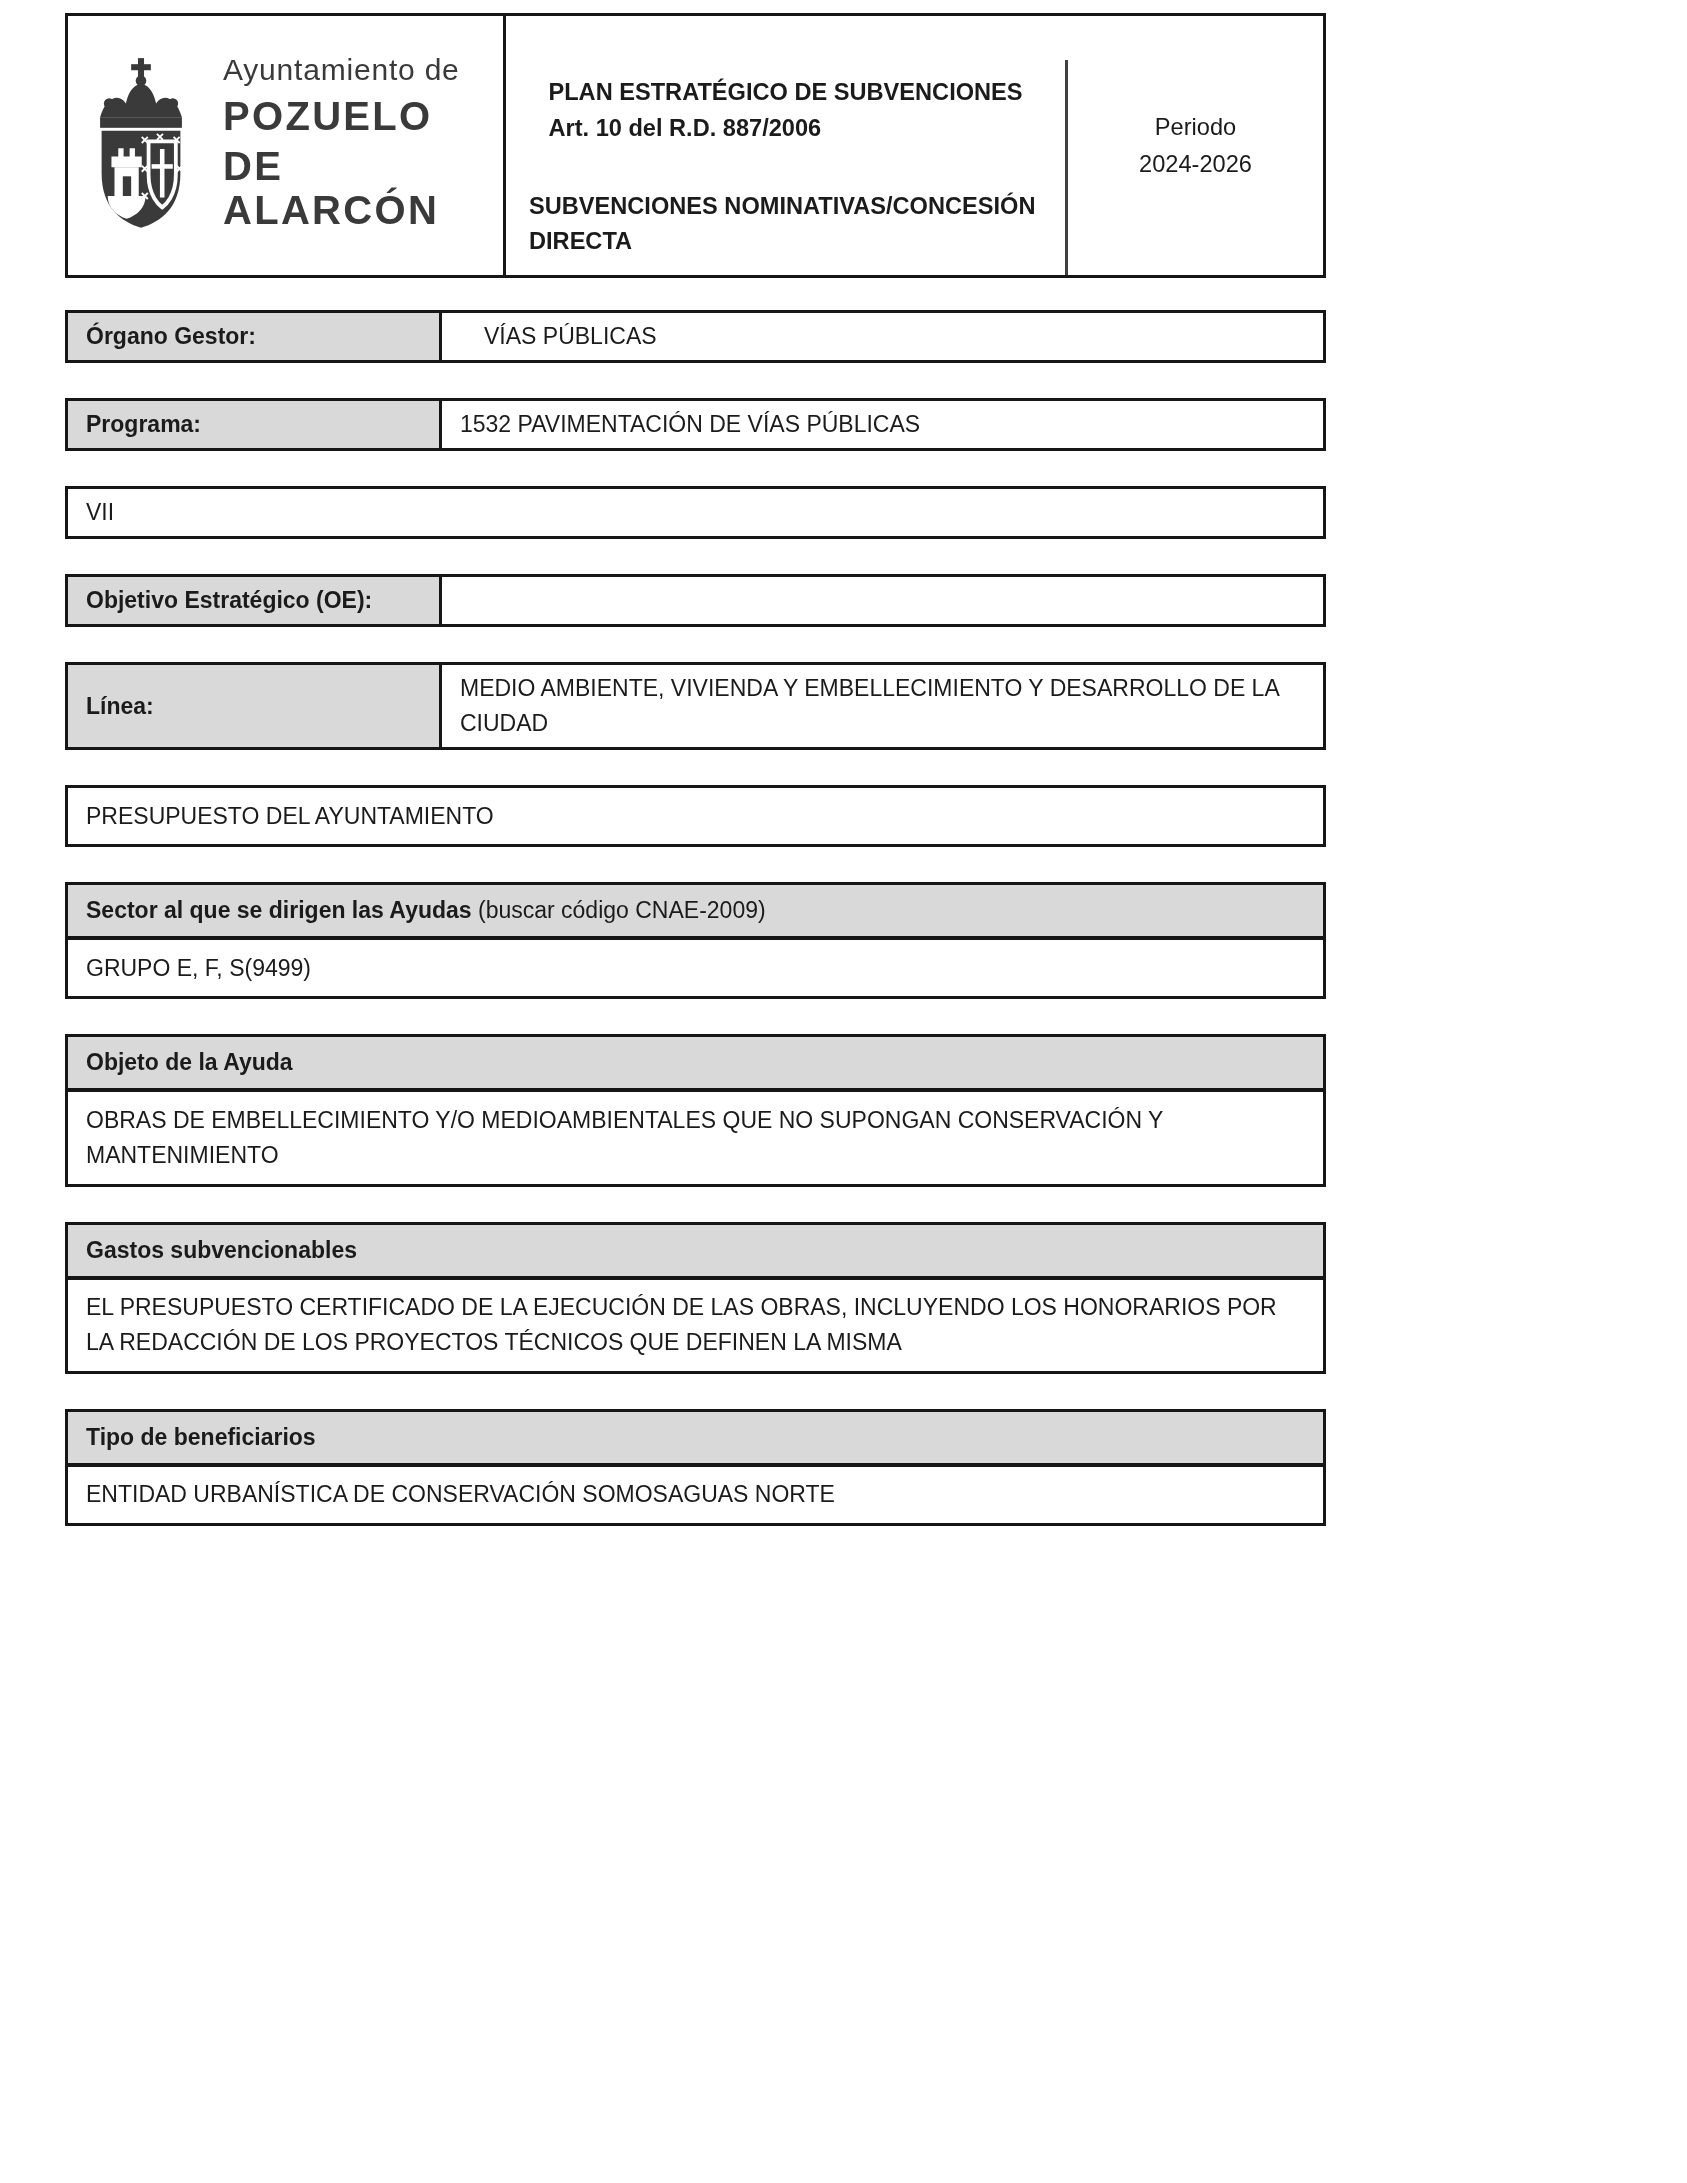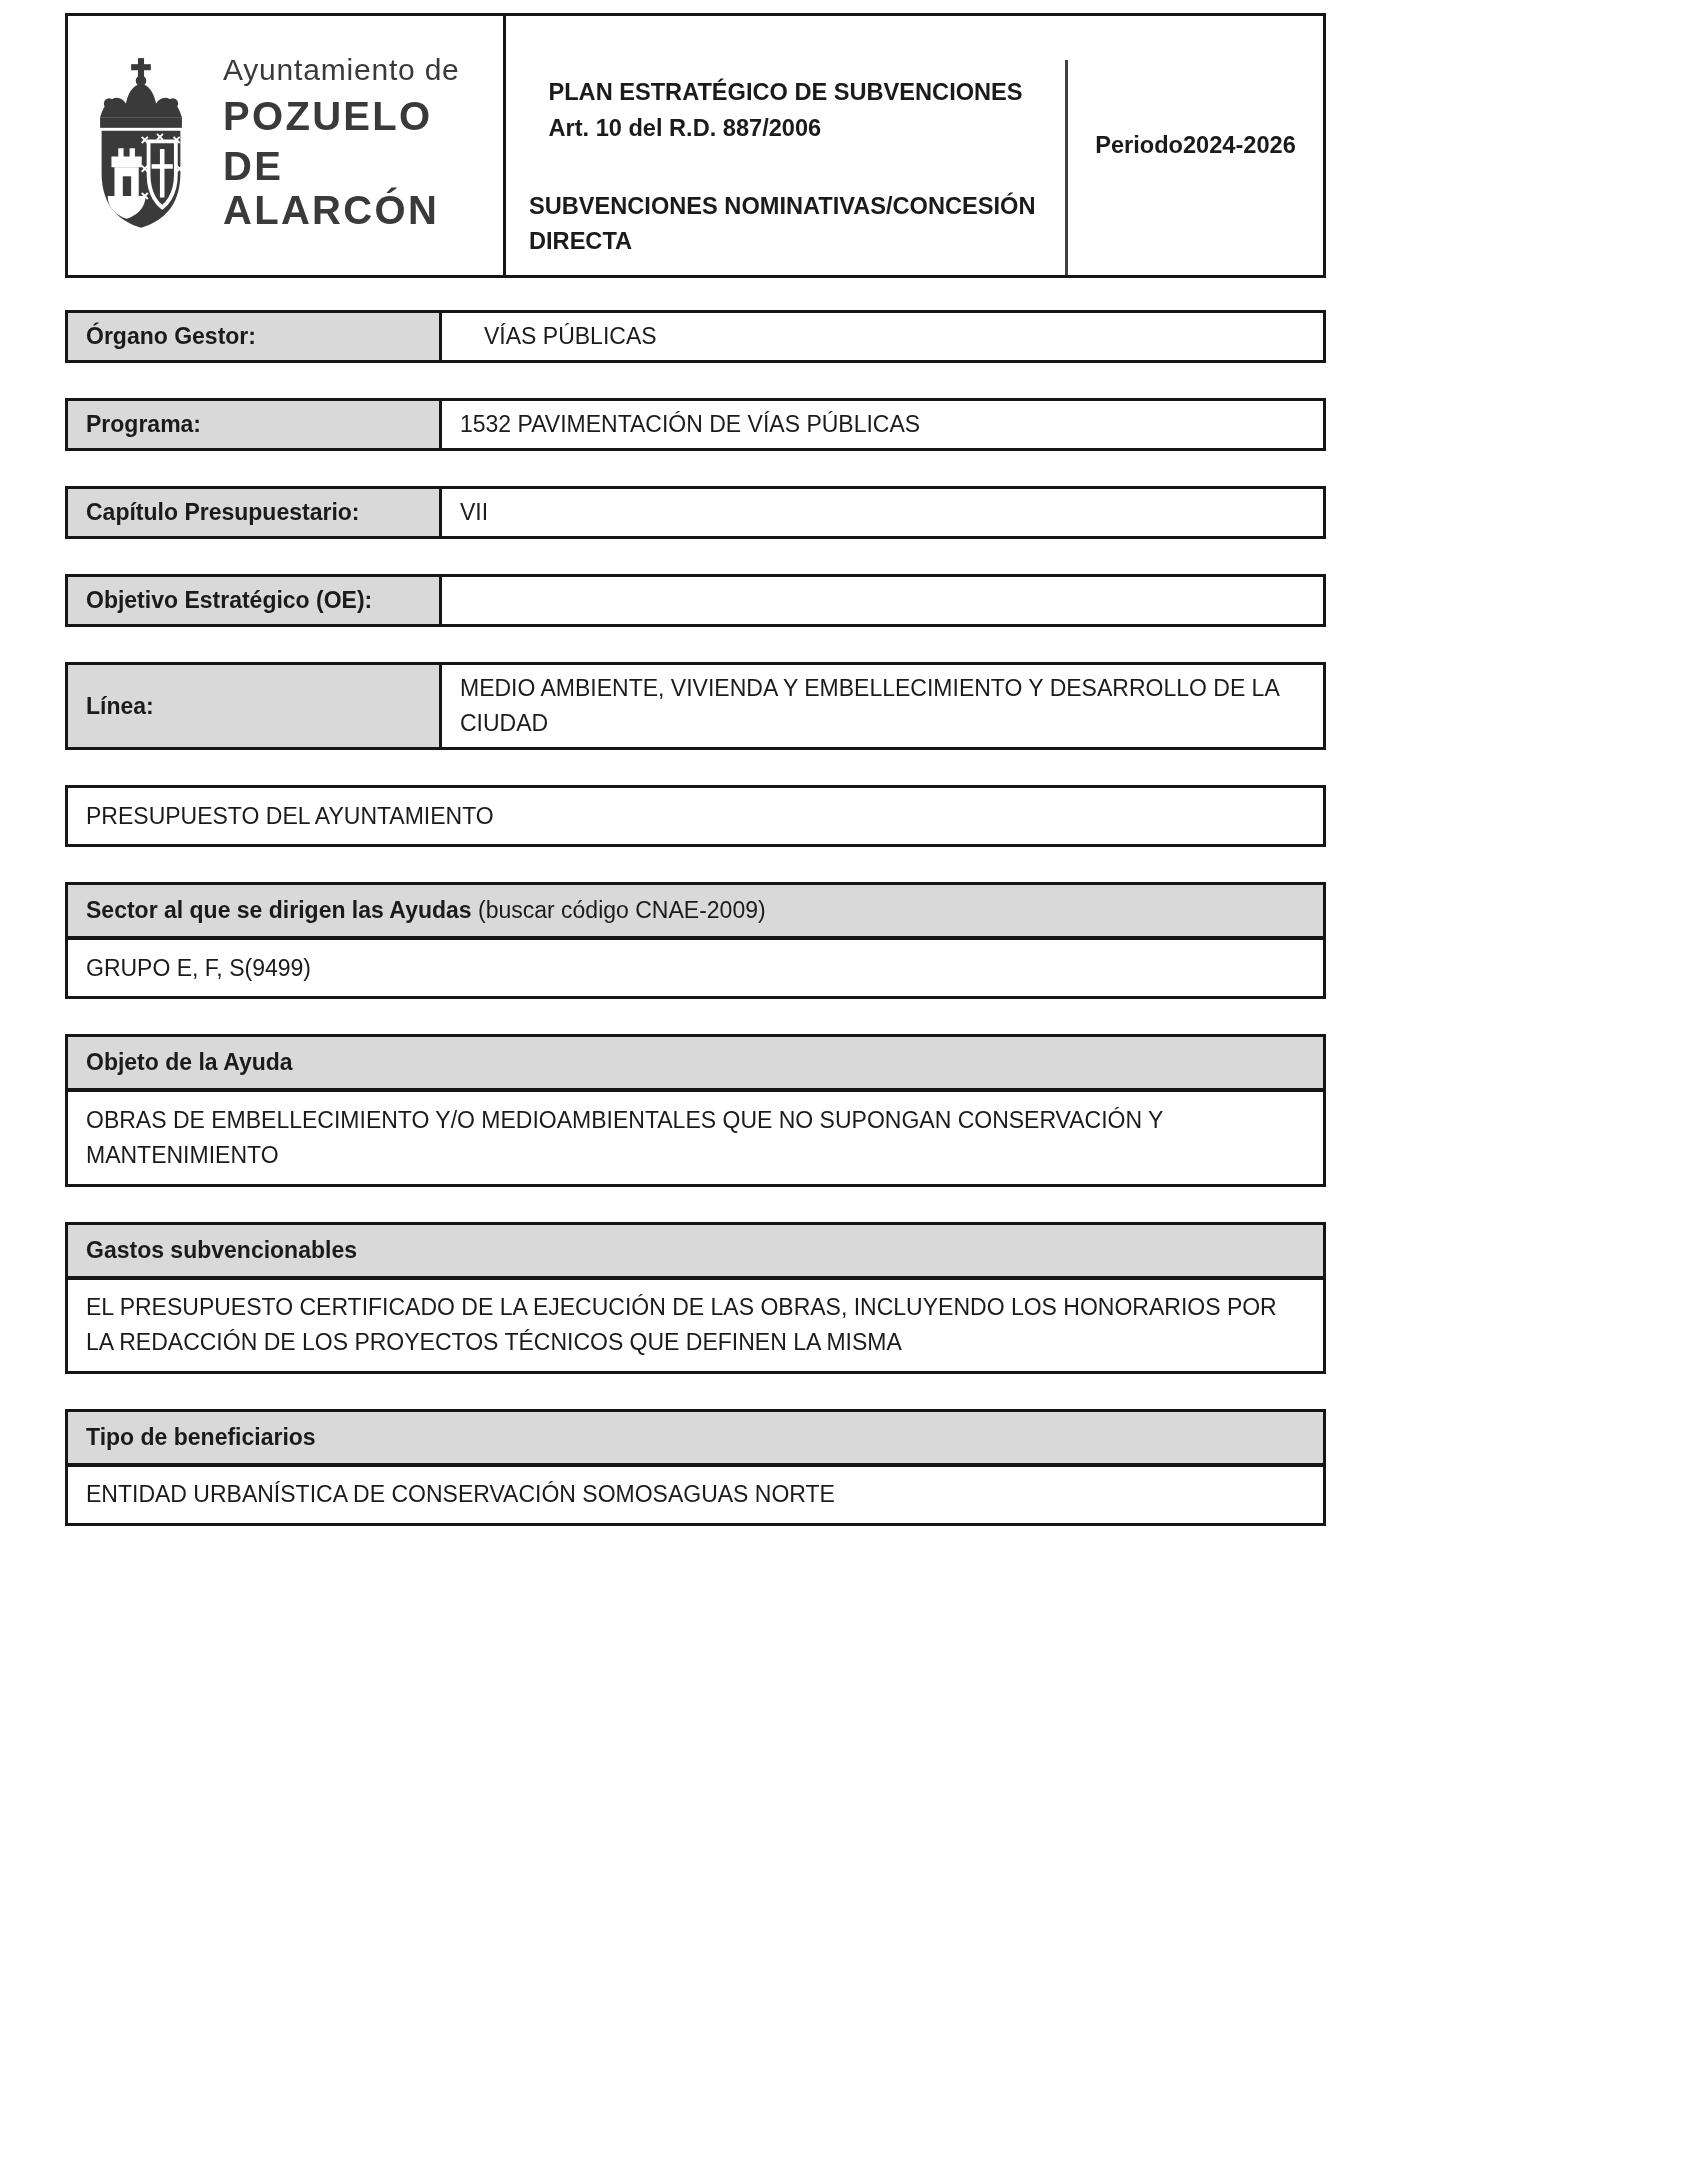--- a/index.html
+++ b/index.html
@@ -72,25 +72,25 @@
     padding: 0 23px;
     margin-top: 44px;
   }
   .title-cell .title-top {
     margin-bottom: 43px;
   }
   .period-cell {
     width: 255px;
     box-sizing: border-box;
     display: flex;
-    flex-direction: row;
+    flex-direction: column;
     justify-content: center;
     align-items: center;
     text-align: center;
-    font-weight: bold;
+    font-weight: normal;
     font-size: 23.6px;
     line-height: 1.55;
   }
 
   
   .field-row {
     display: flex;
     border: 3px solid #161616;
     margin-top: 35px;
     background: #ffffff;
@@ -211,21 +211,20 @@
     </div>
 
     <div class="field-row">
       <div class="field-label">Programa:</div>
       <div class="field-value">
         <div><span class="b"></span><span>1532 PAVIMENTACIÓN DE VÍAS PÚBLICAS</span></div>
       </div>
     </div>
 
     <div class="field-row">
-      <div class="field-label">Capítulo Presupuestario:</div>
       <div class="field-value">
         <div><span class="b"></span><span>VII</span></div>
       </div>
     </div>
 
     <div class="field-row">
       <div class="field-label">Objetivo Estratégico (OE):</div>
     </div>
 
     <div class="field-row">

